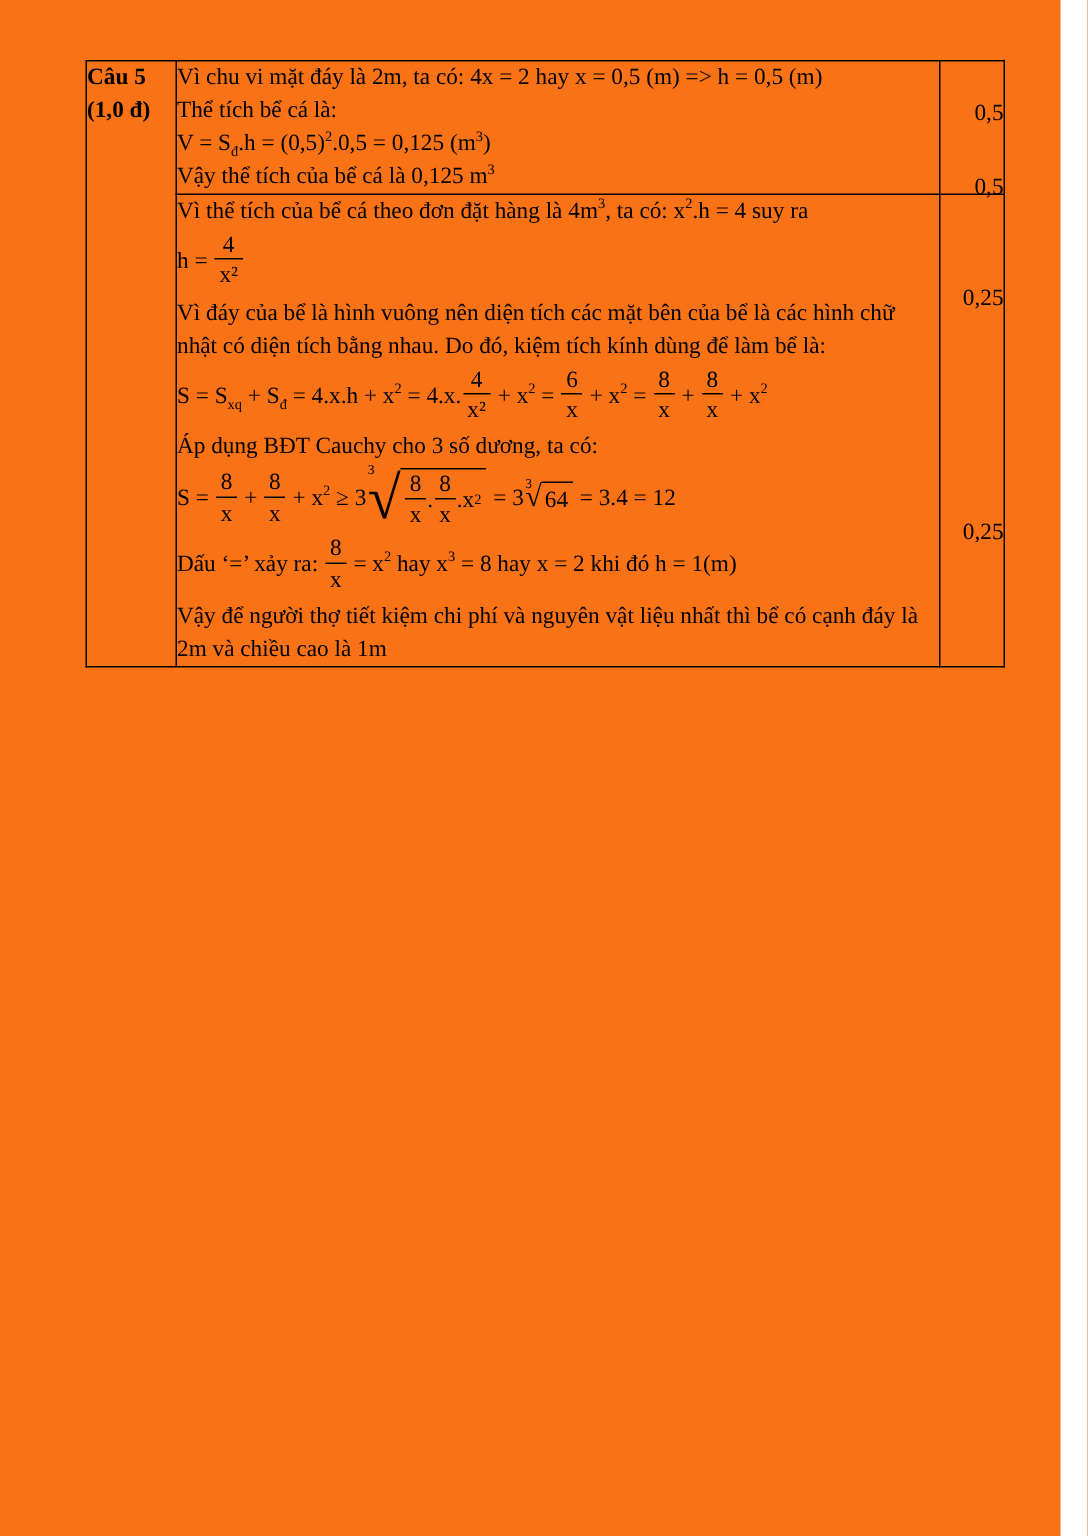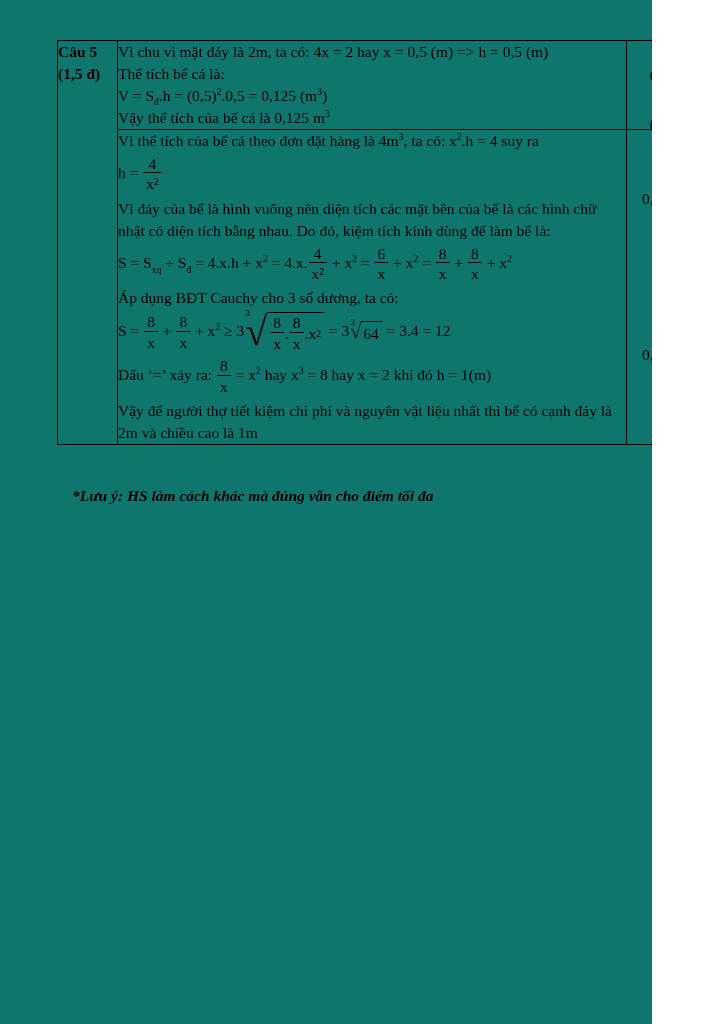--- a/index.html
+++ b/index.html
@@ -5,21 +5,21 @@
   * { box-sizing: border-box; }
   html, body { margin: 0; padding: 0; }
   body {
     width: 725px; height: 1024px;
     background: #ffffff;
     color: #000000;
     font-family: "Liberation Serif", serif;
     font-size: 15.5px;
     line-height: 1.42;
   }
-  .page { position: relative; width: 652px; height: 1024px; background: #0f766e; overflow: hidden; }
+  .page { position: relative; width: 707px; height: 1024px; background: #f97316; overflow: hidden; }
 
   table.answer {
     position: absolute; left: 57px; top: 40px;
     border-collapse: collapse;
     width: 612px;
     table-layout: fixed;
   }
   table.answer td {
     border: 1px solid #000;
     vertical-align: top;
@@ -90,21 +90,21 @@
 </head>
 <body>
 
 <div class="page">
 
   <table class="answer">
     <tbody>
         <tr>
       <td class="qcell" rowspan="2">
         <div>Câu 5</div>
-        <div>(1,5 đ)</div>
+        <div>(1,0 đ)</div>
       </td>
       <td class="mcell" id="row1-lines">
             <div class="line">Vì chu vi mặt đáy là 2m, ta có: 4x = 2 hay x = 0,5 (m) =&gt; h = 0,5 (m)</div>
             <div class="line">Thể tích bể cá là:</div>
             <div class="line">V = S<sub>đ</sub>.h = (0,5)<sup>2</sup>.0,5 = 0,125 (m<sup>3</sup>)</div>
             <div class="line">Vậy thể tích của bể cá là 0,125 m<sup>3</sup></div>
           </td>
       <td class="pcell row1" id="row1-pts">
             <div class="pt pt-0">0,5</div>
             <div class="pt pt-1">0,5</div>
@@ -164,15 +164,14 @@
             <div class="line">Vậy để người thợ tiết kiệm chi phí và nguyên vật liệu nhất thì bể có cạnh đáy là 2m và chiều cao là 1m</div>
           </td>
       <td class="pcell row2" id="row2-pts">
             <div class="pt pt-0">0,25</div>
             <div class="pt pt-1">0,25</div>
           </td>
     </tr>
   </tbody>
     </table>
 
-  <div class="footer-note">*Lưu ý: HS làm cách khác mà đúng vẫn cho điểm tối đa</div>
 
 </div>
 
 </body></html>

